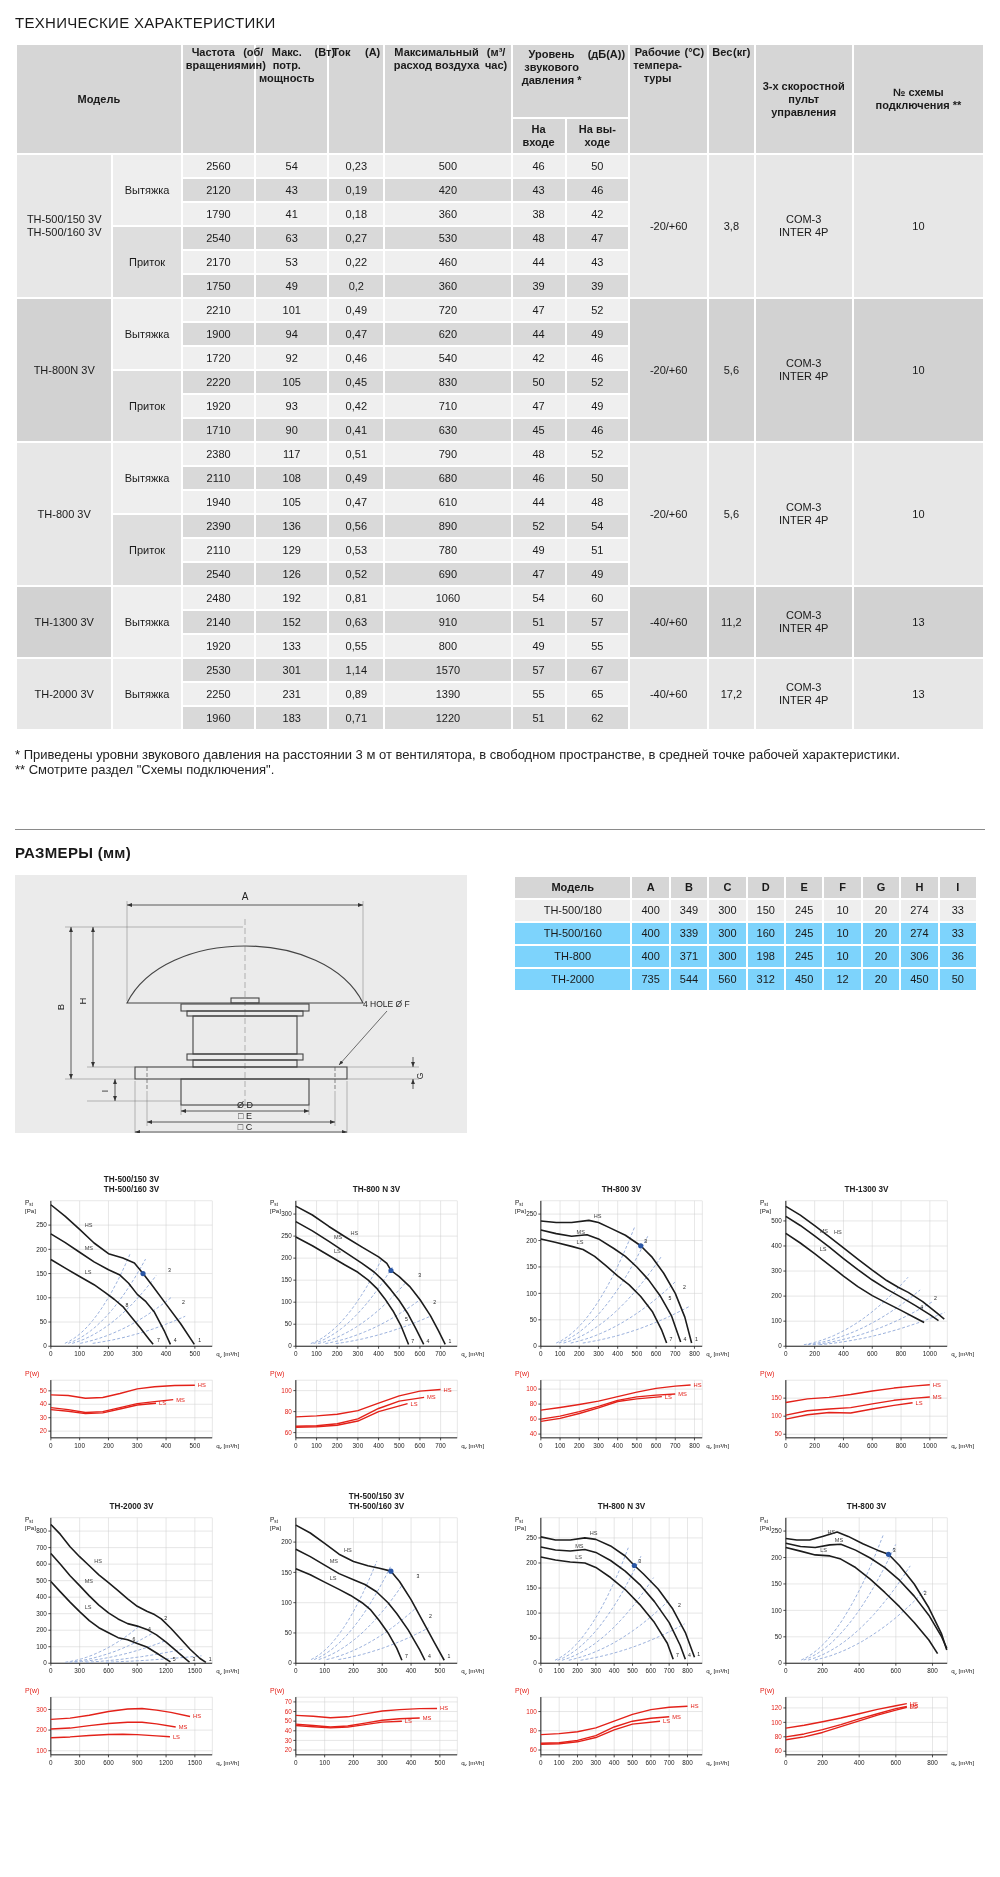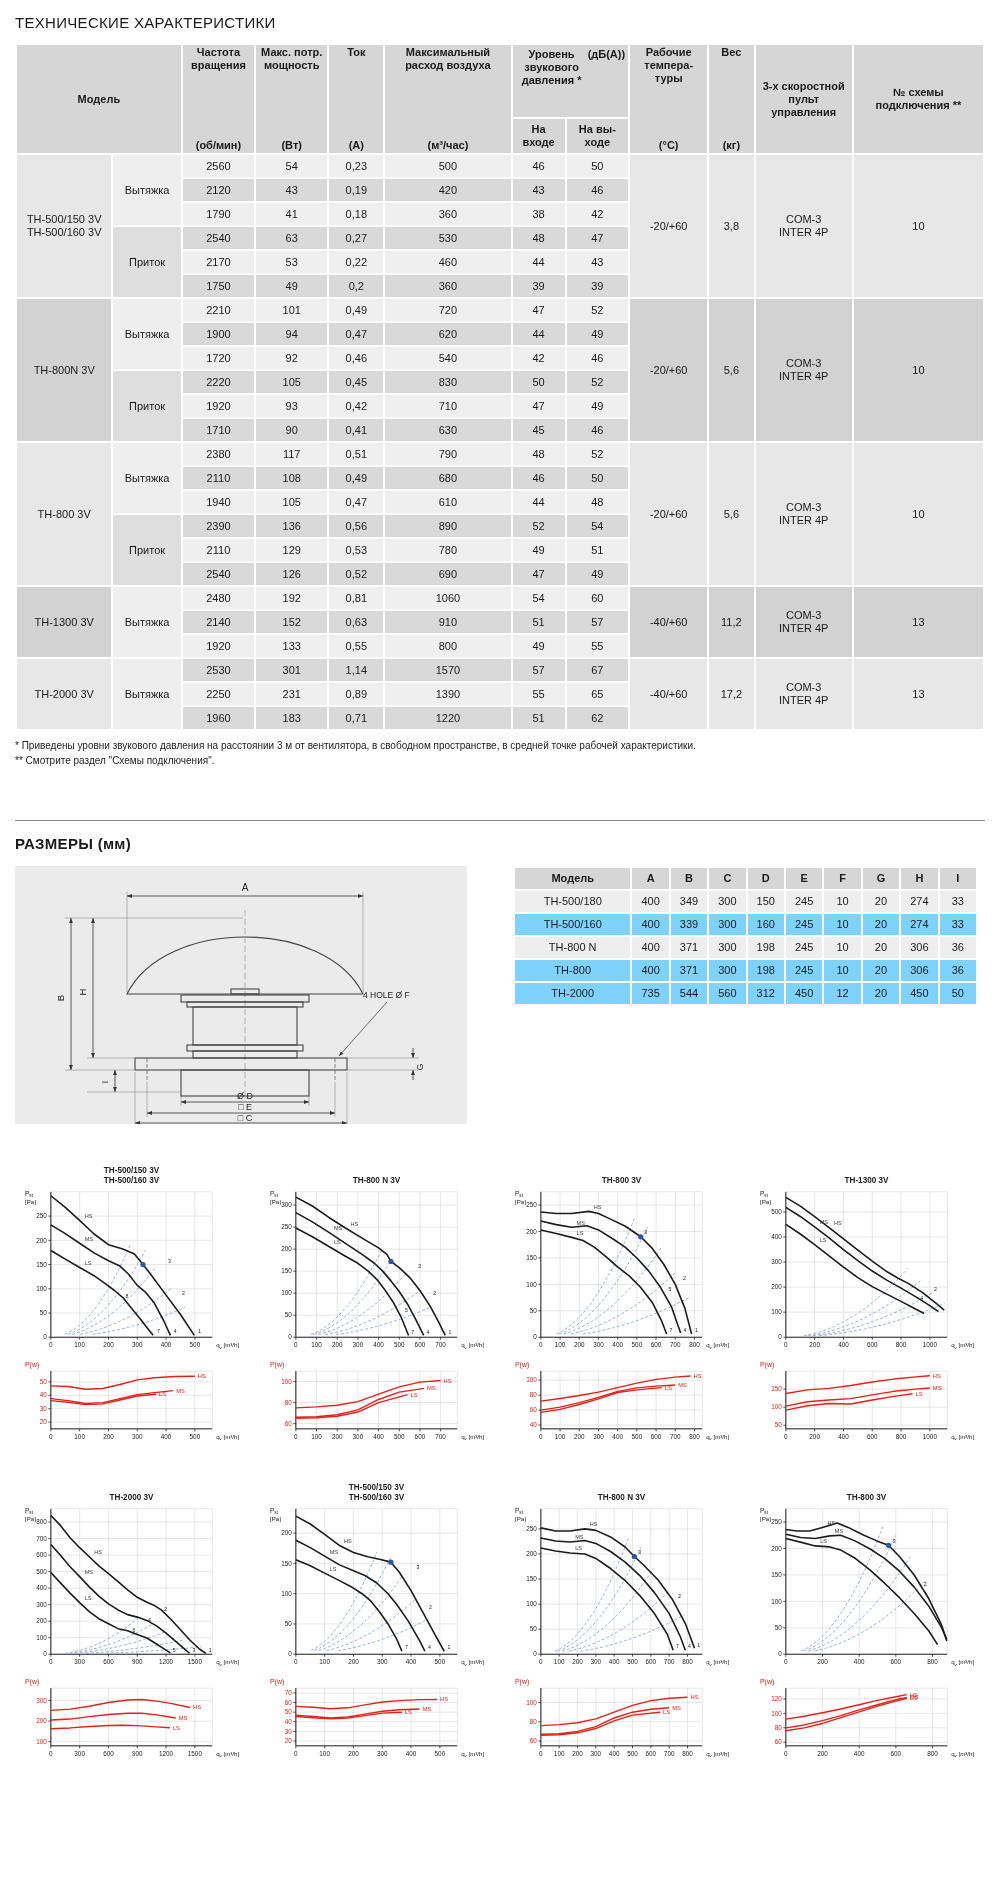--- a/index.html
+++ b/index.html
@@ -4,29 +4,29 @@
 <style>
   html,body{margin:0;padding:0;background:#fff;}
   body{font-family:"Liberation Sans",sans-serif;color:#1a1a1a;}
   .page{width:1000px;box-sizing:border-box;padding:12px 15px 20px;}
   h1.title{font-size:15px;font-weight:400;margin:2px 0 12px;letter-spacing:.3px;}
   h2.title{font-size:15px;font-weight:700;margin:14px 0 14px;letter-spacing:.3px;}
   table.spec{border-collapse:separate;border-spacing:2px;width:100%;table-layout:fixed;}
   table.spec th,table.spec td{text-align:center;vertical-align:middle;font-size:11px;padding:1px 3px;}
   table.spec thead th{background:#d6d6d6;font-weight:700;line-height:13px;}
   table.spec td{height:20px;line-height:13px;}
-  .hwrap{display:flex;flex-direction:column;justify-content:space-between;height:106px;}
+  .hwrap{display:flex;flex-direction:row;justify-content:space-between;height:106px;}
   .hwrap2{display:flex;flex-direction:row;justify-content:space-between;height:66px;}
   .hcent{display:flex;flex-direction:column;justify-content:center;height:106px;}
   .h2row{height:32px;}
   .r0{background:#efefef;} .r1{background:#d9d9d9;}
   .g0{background:#e7e7e7;} .g1{background:#d2d2d2;}
   .m0{background:#eeeeee;} .m1{background:#dedede;}
   td.model-td{text-align:left;padding-left:6px;}
-  .footnotes{margin-top:8px;font-size:10px;line-height:14.5px;color:#222;}
+  .footnotes{margin-top:17px;font-size:13px;line-height:14.5px;color:#222;}
   hr.divider{border:none;border-top:1px solid #8a8a8a;margin:52px 0 12px;}
   .dims-row{display:flex;gap:46px;align-items:flex-start;margin-top:6px;}
   .drawing-panel{width:452px;height:258px;background:#ebebeb;flex:0 0 auto;}
   .drawing-panel svg{display:block;width:452px;height:258px;}
   table.dims{border-collapse:separate;border-spacing:2px;width:465px;table-layout:fixed;flex:0 0 auto;}
   table.dims th,table.dims td{text-align:center;font-size:11px;height:19px;line-height:13px;padding:1px 2px;}
   table.dims thead th{background:#d6d6d6;font-weight:700;}
   .d0{background:#eeeeee;} .d1{background:#7dd3fc;}
   td.dmodel{text-align:left;padding-left:8px;}
   .charts{display:grid;grid-template-columns:repeat(4,1fr);gap:26px 10px;margin-top:38px;}
@@ -461,32 +461,20 @@
             <td class="d1 dmodel">TH-500/160</td>
             <td class="d1">400</td>
             <td class="d1">339</td>
             <td class="d1">300</td>
             <td class="d1">160</td>
             <td class="d1">245</td>
             <td class="d1">10</td>
             <td class="d1">20</td>
             <td class="d1">274</td>
             <td class="d1">33</td>
-          </tr>
-          <tr>
-            <td class="d0 dmodel">TH-800 N</td>
-            <td class="d0">400</td>
-            <td class="d0">371</td>
-            <td class="d0">300</td>
-            <td class="d0">198</td>
-            <td class="d0">245</td>
-            <td class="d0">10</td>
-            <td class="d0">20</td>
-            <td class="d0">306</td>
-            <td class="d0">36</td>
           </tr>
           <tr>
             <td class="d1 dmodel">TH-800</td>
             <td class="d1">400</td>
             <td class="d1">371</td>
             <td class="d1">300</td>
             <td class="d1">198</td>
             <td class="d1">245</td>
             <td class="d1">10</td>
             <td class="d1">20</td>

